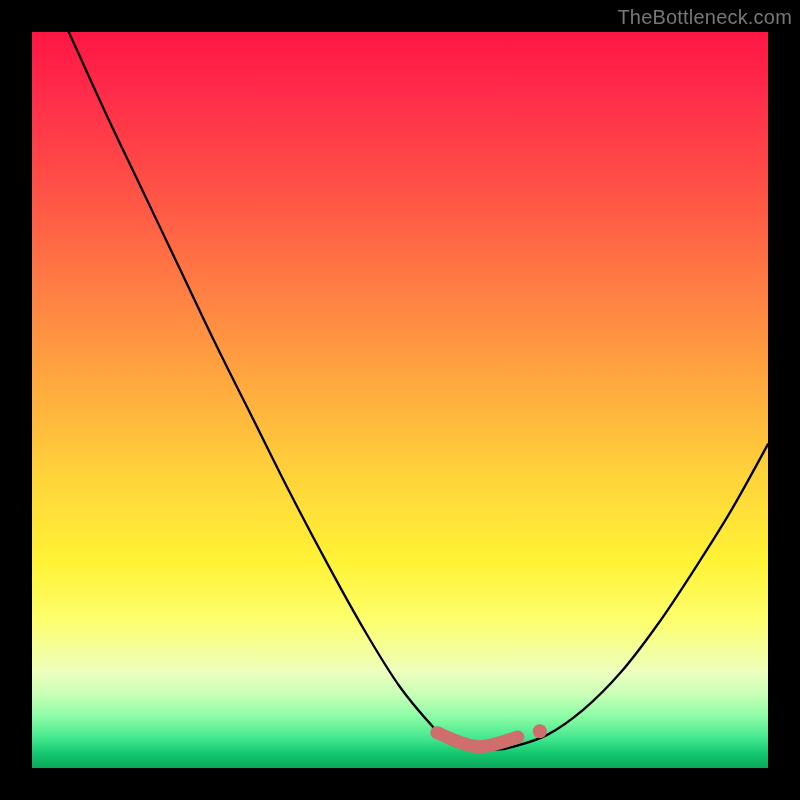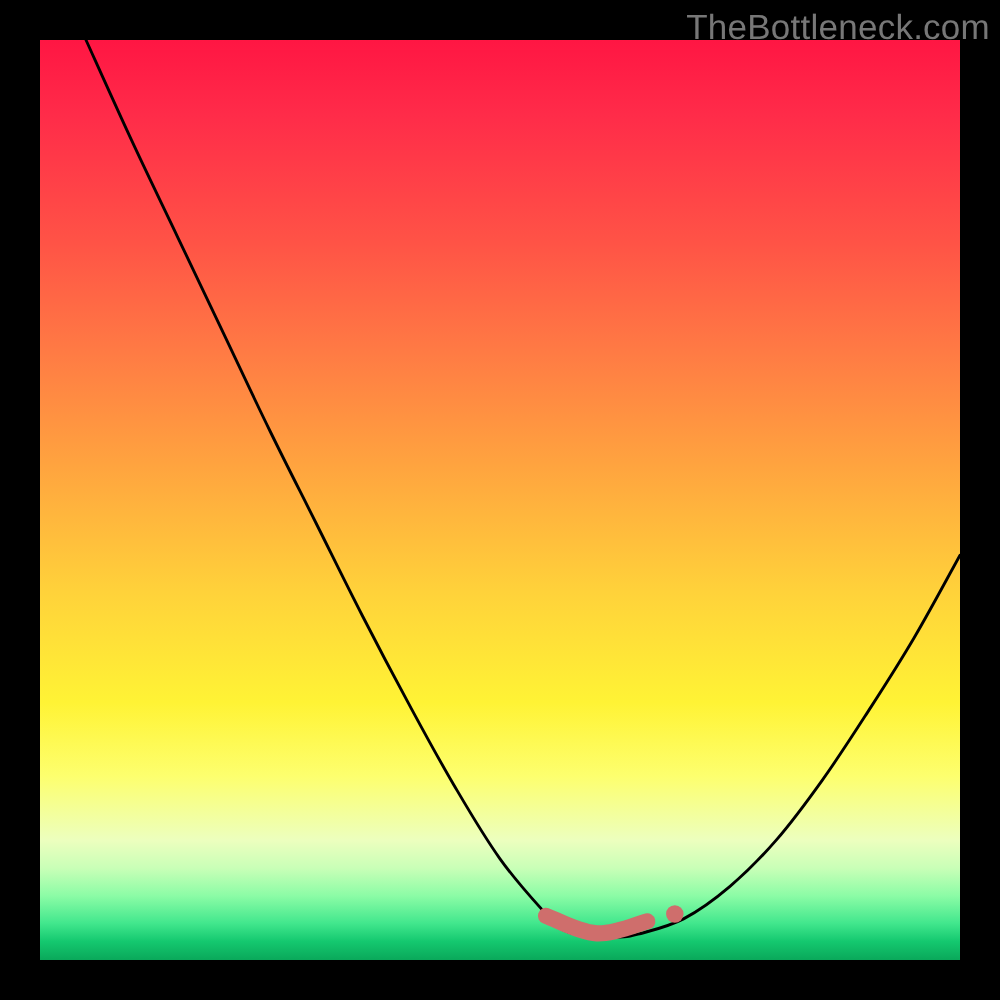--- a/index.html
+++ b/index.html
@@ -42,21 +42,21 @@
       #42e78d 96%,
       #14c86f 98%,
       #0aa85a 100%
     );
   }
   .watermark {
     position: absolute;
     top: 6px;
     right: 8px;
     color: #777;
-    font-size: 28px;
+    font-size: 20px;
     letter-spacing: 0.2px;
     user-select: none;
   }
   svg.curve {
     position: absolute;
     left: 0;
     top: 0;
     width: 736px;
     height: 736px;
     overflow: visible;

